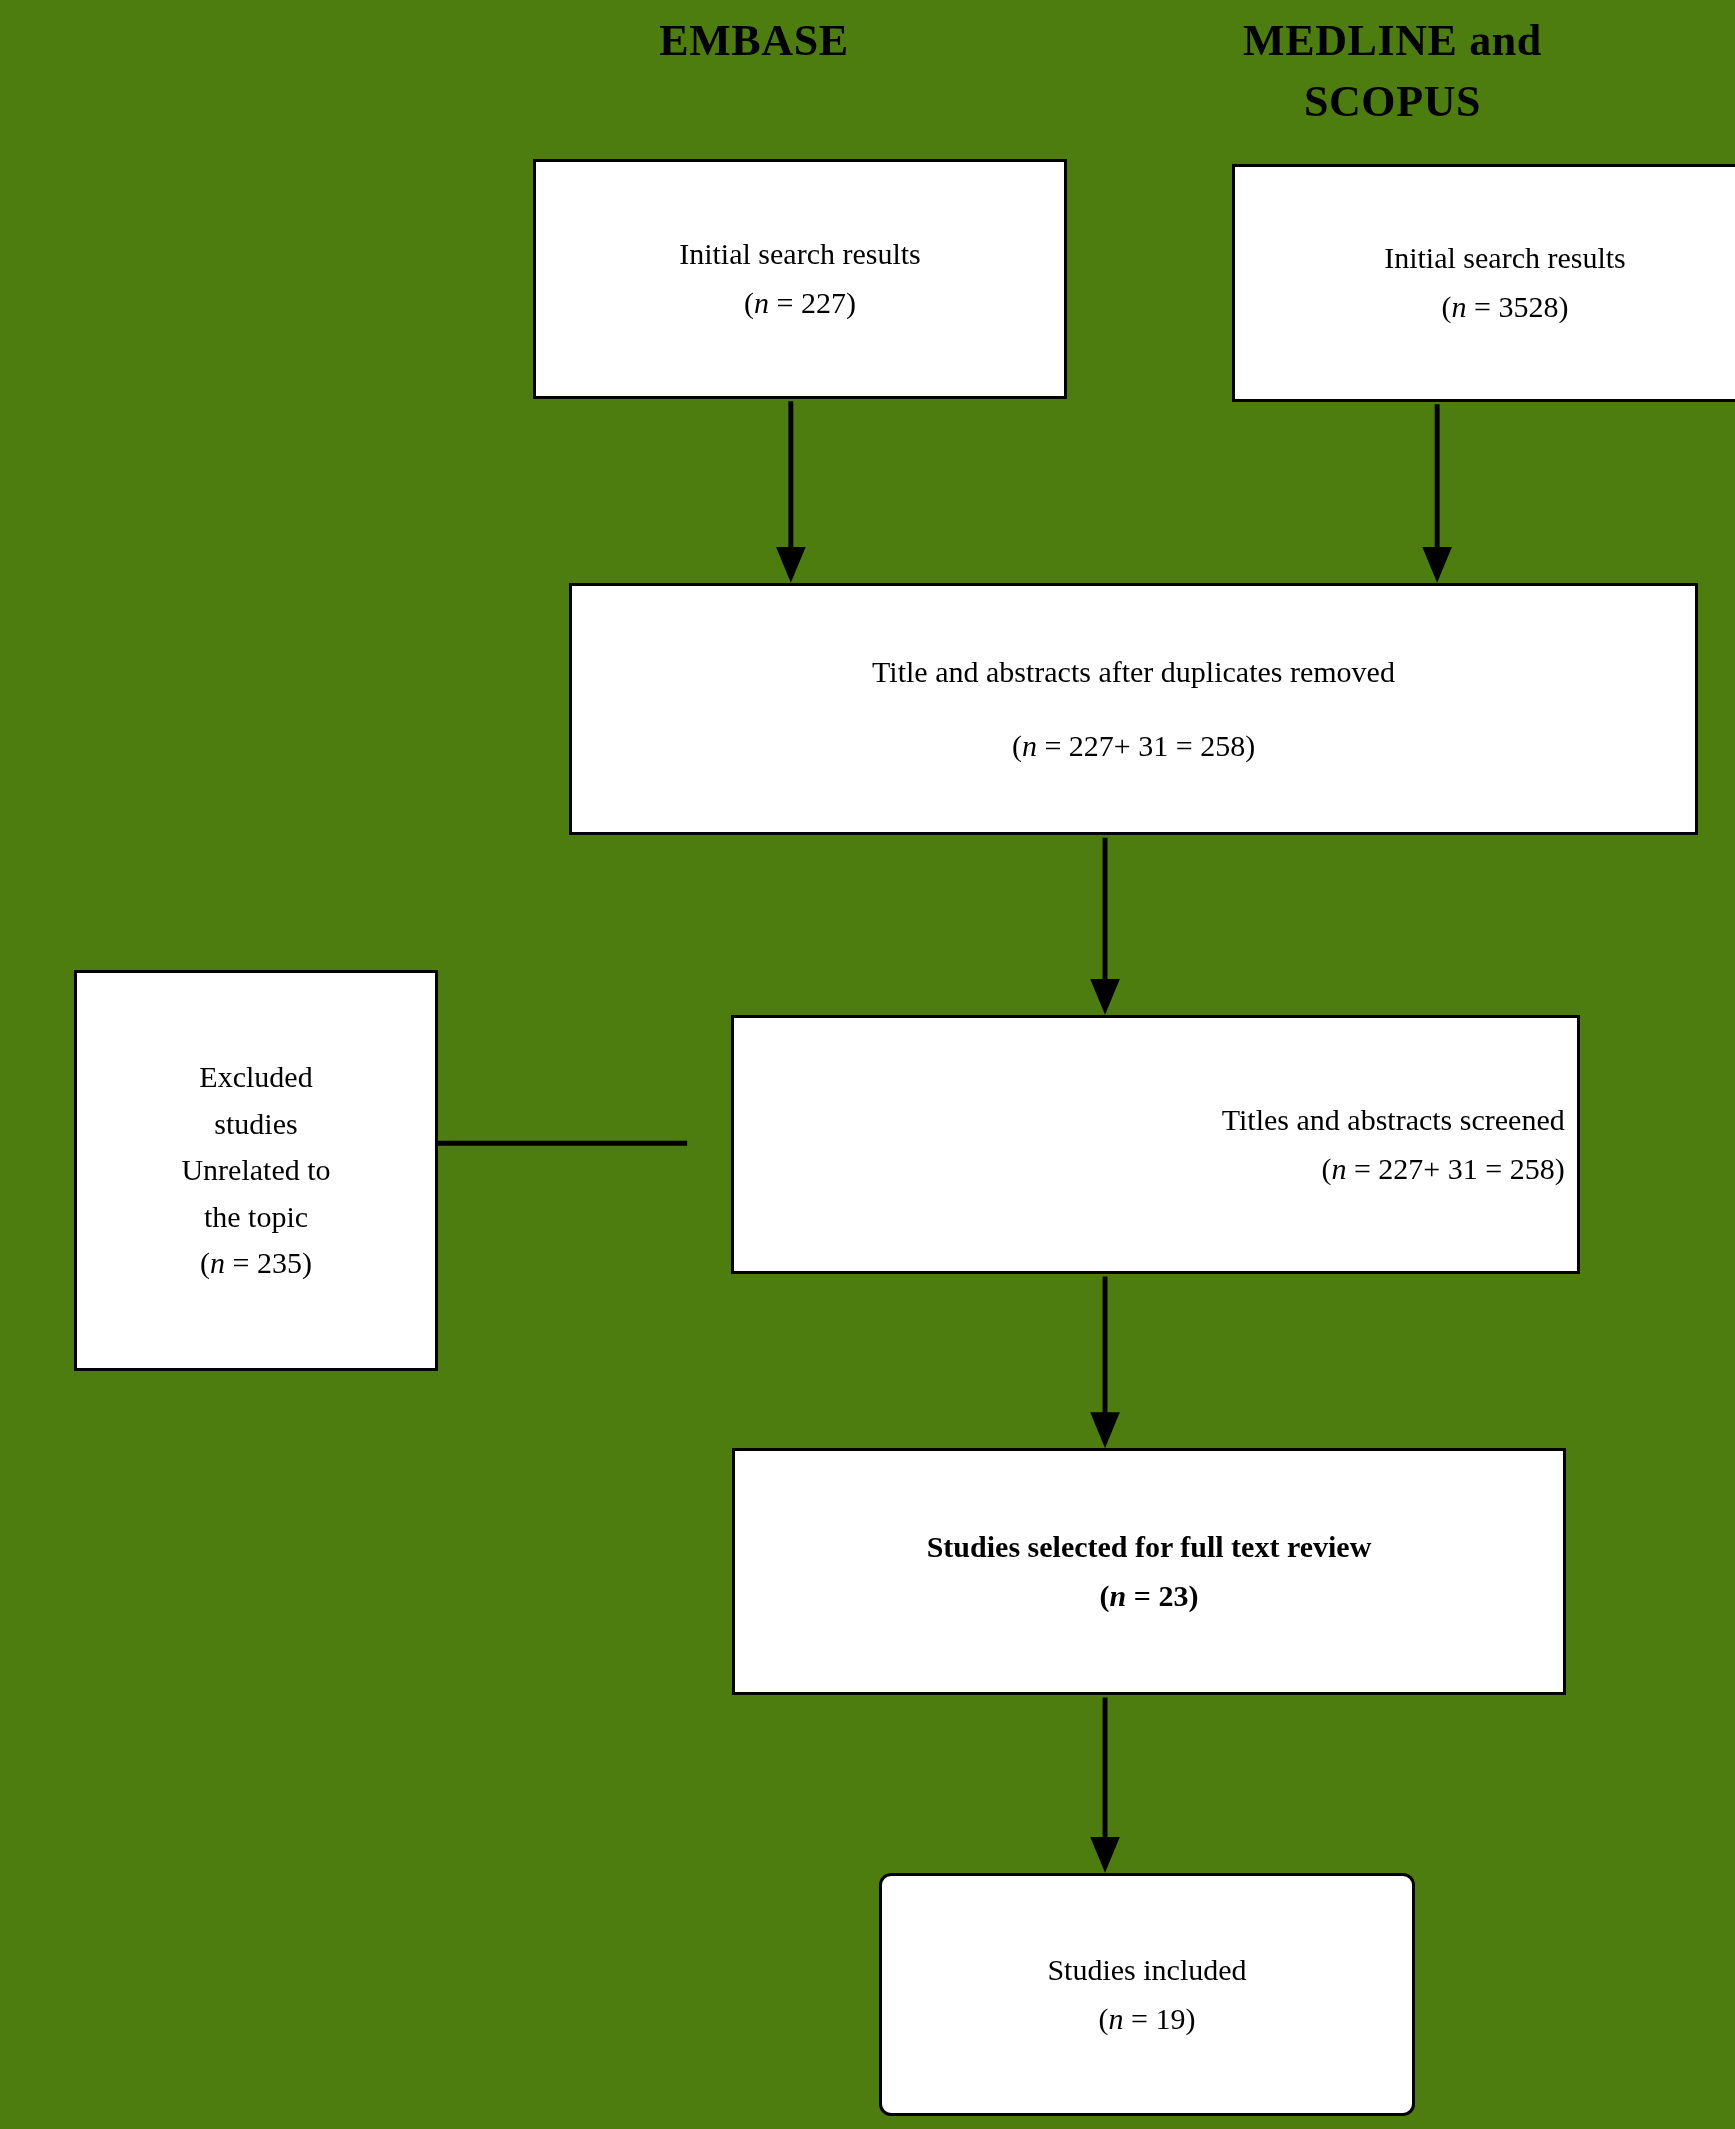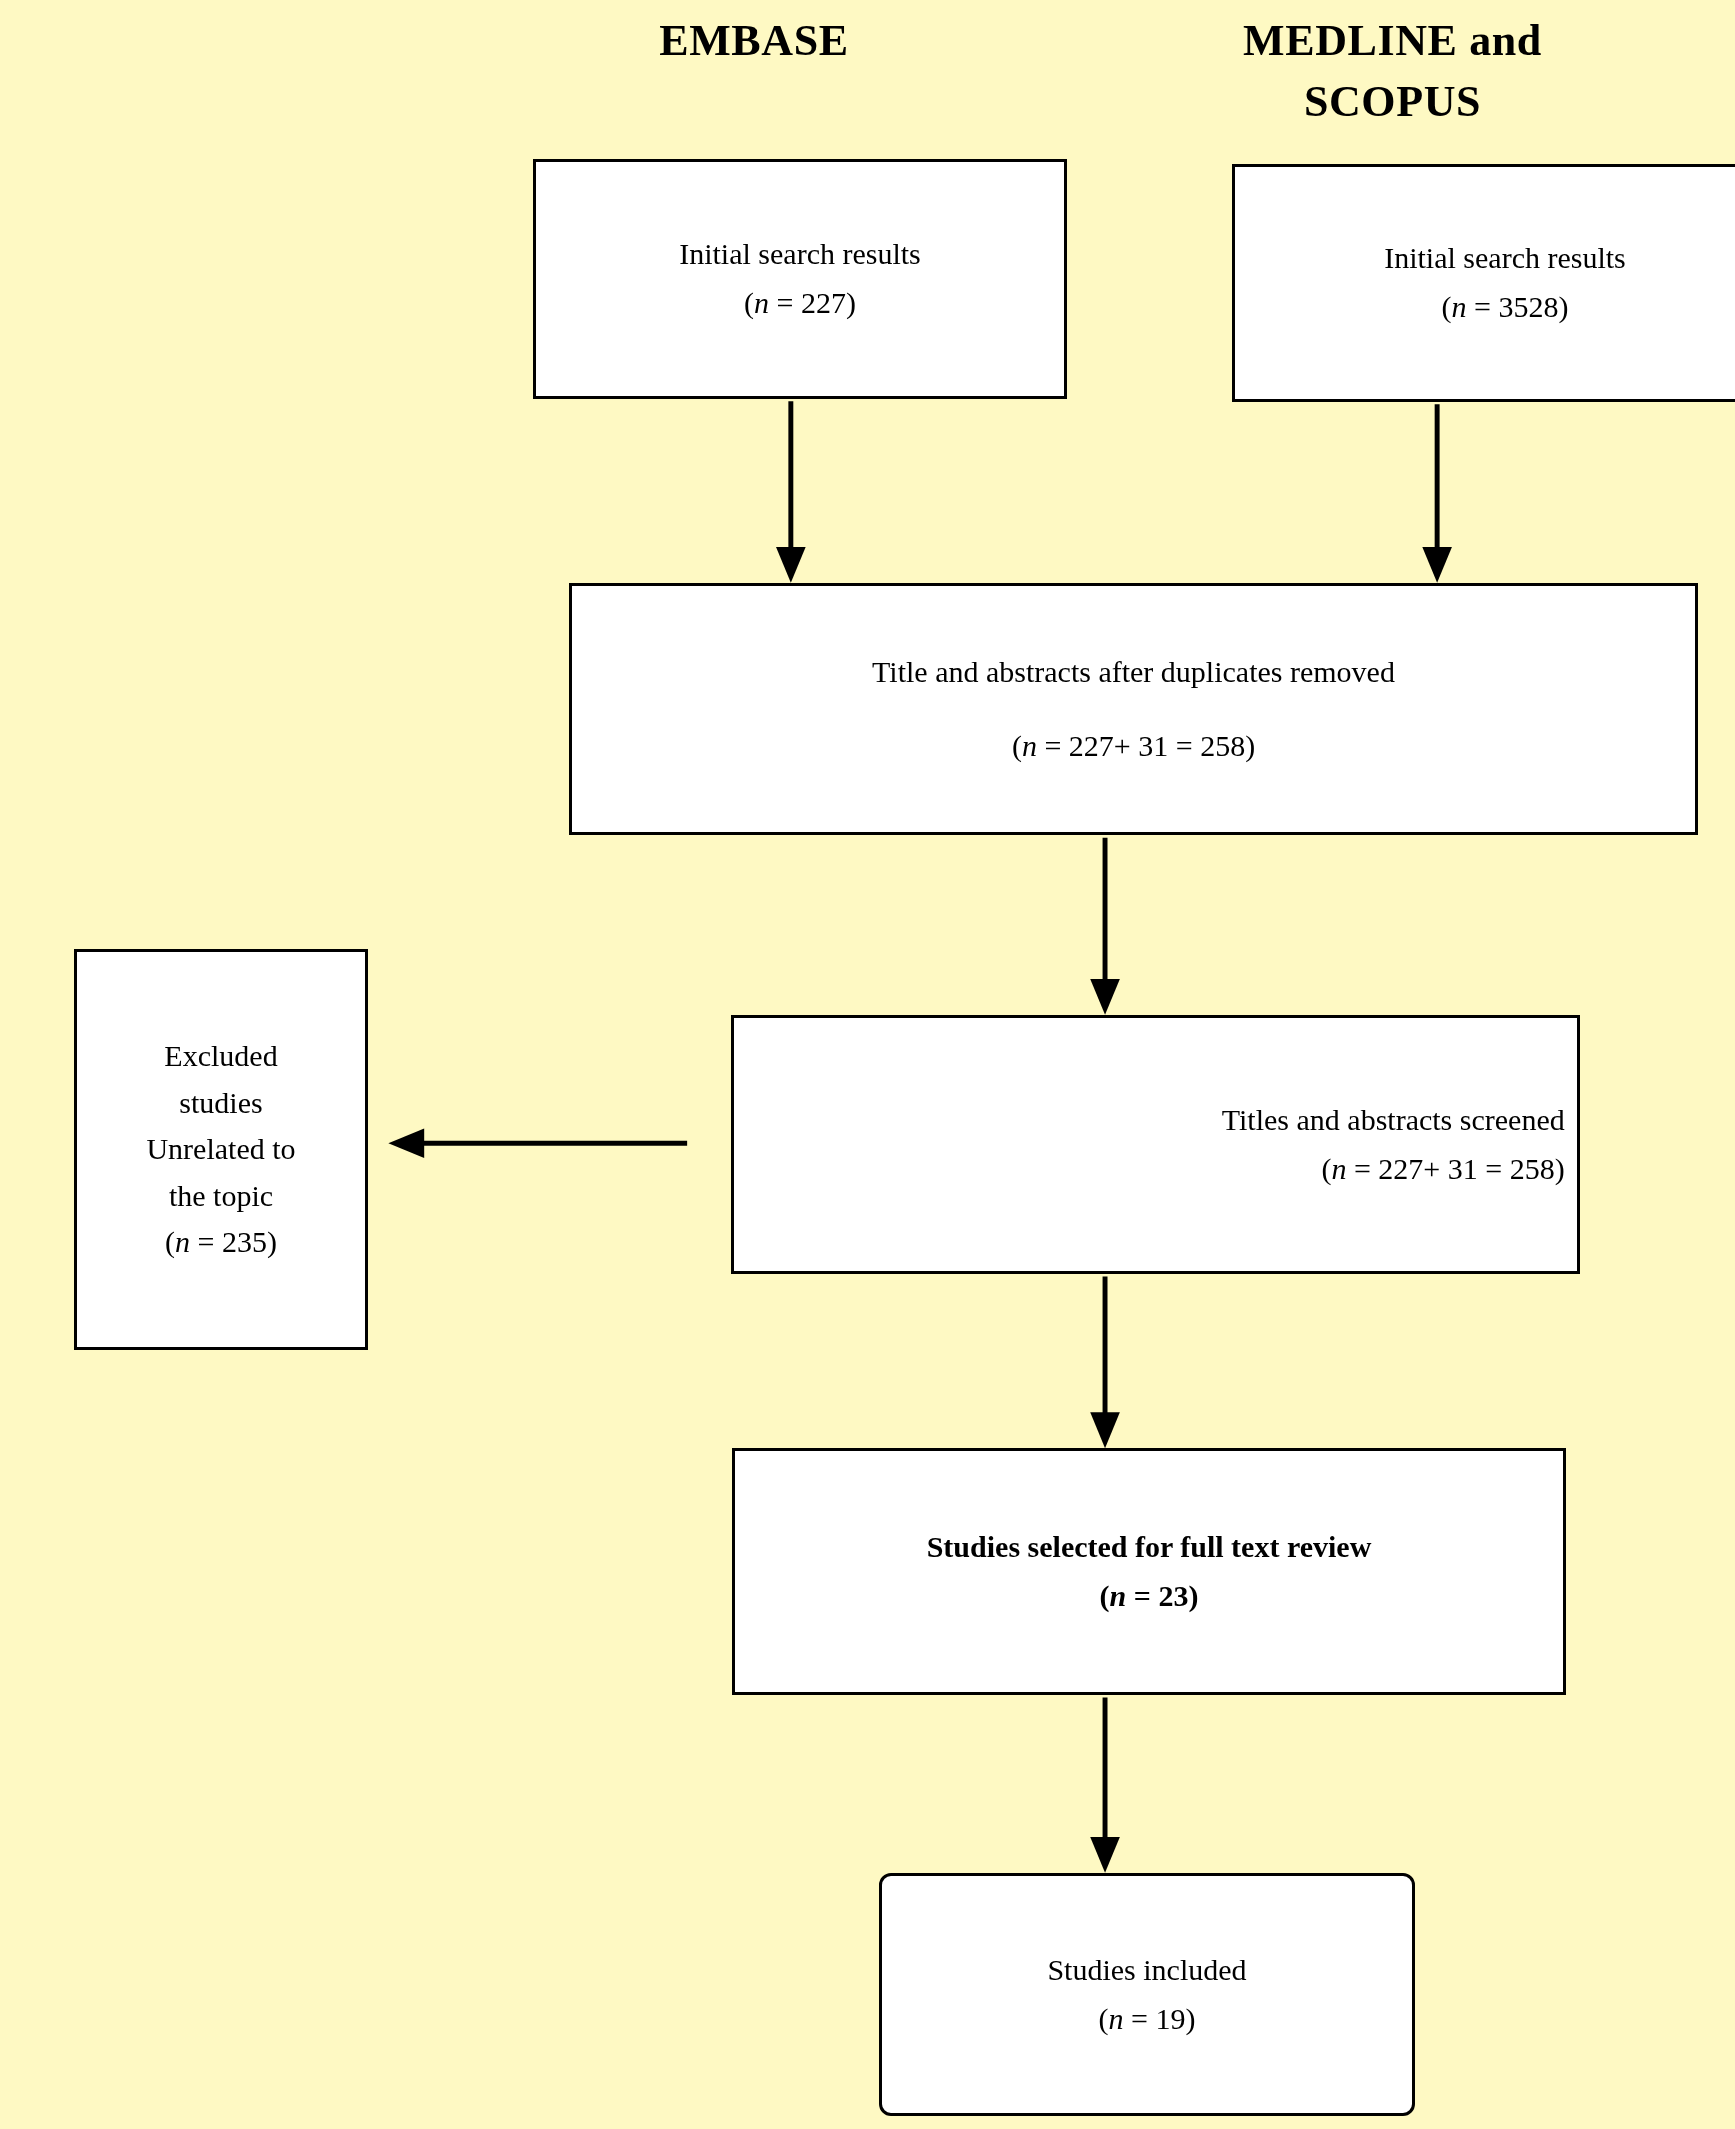--- a/index.html
+++ b/index.html
@@ -1,20 +1,20 @@
 <!DOCTYPE html>
 <html style="font-size:10px"><head>
 <meta charset="utf-8">
 <style>
   html, body { margin: 0; padding: 0; background: #ffffff; }
   .canvas {
     position: relative;
     width: 1736px;
     height: 2129px;
-    background: #fef9c3;
+    background: #4d7c0f;
     color: #000000;
     font-family: "Liberation Serif", serif;
     overflow: hidden;
   }
   .col-header {
     position: absolute;
     font-size: 44px;
     font-weight: bold;
     text-align: center;
     line-height: 1.38;
@@ -33,21 +33,21 @@
     text-align: center;
     font-size: 30px;
     line-height: 1.62;
     padding: 5px 12.3px;
     box-sizing: border-box;
     margin-left: 44px;
   }
   #box-initial-embase   { left: 489px;  top: 159px;  width: 534px;  height: 240px; }
   #box-initial-medline  { left: 1188px; top: 164px;  width: 546px;  height: 238px; }
   #box-duplicates       { left: 525px;  top: 583px;  width: 1129px; height: 252px; gap: 25px; }
-  #box-excluded         { left: 30px;   top: 949px; width: 294px;  height: 401px; line-height: 1.55; }
+  #box-excluded         { left: 30px;   top: 970px; width: 364px;  height: 401px; line-height: 1.55; }
   #box-screened         { left: 687px; top: 1015px; width: 849px; height: 259px; align-items: flex-end; }
   #box-fulltext         { left: 688px; top: 1448px; width: 834px; height: 247px; font-weight: bold; }
   #box-included         { left: 835px; top: 1873px; width: 536px;  height: 243px; border-radius: 12px; }
   .box-count i { font-style: italic; }
   svg.arrows {
     position: absolute;
     left: 0; top: 0;
     width: 1736px;
     height: 2129px;
     pointer-events: none;

